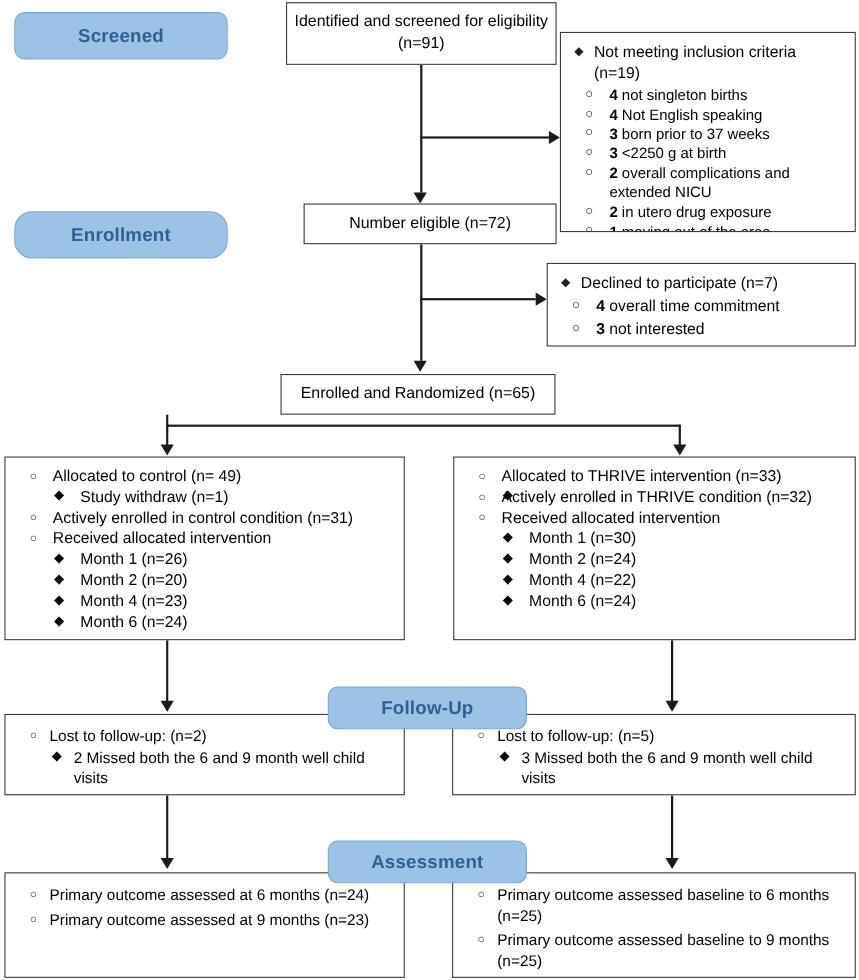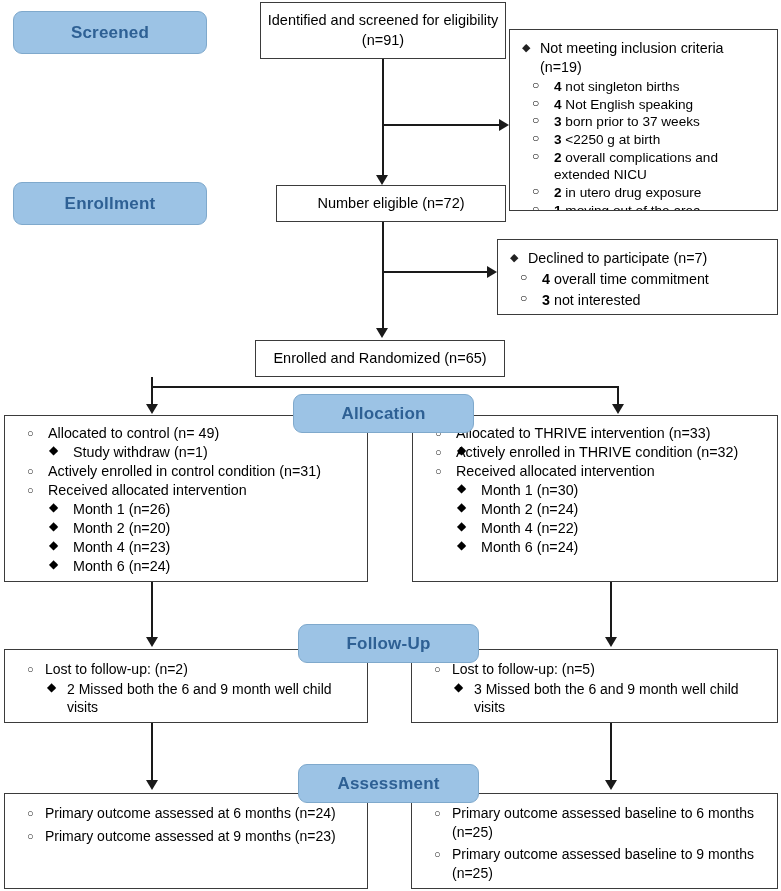--- a/index.html
+++ b/index.html
@@ -95,27 +95,24 @@
 </style>
 </head>
 <body>
 
 <div id="stage">
 
   <div class="pill" style="left:13px;top:11px;width:192px;height:41px;">
     <span>Screened</span>
   </div>
 
-  <div class="pill" style="left:13px;top:182px;width:192px;height:41px;">
+  <div class="pill" style="left:13px;top:192px;width:192px;height:41px;border-radius:16px;">
     <span>Enrollment</span>
   </div>
 
-  <div class="pill" style="left:293px;top:394px;width:179px;height:37px;">
-    <span>Allocation</span>
-  </div>
 
   <div class="pill" style="left:298px;top:624px;width:179px;height:37px;">
     <span>Follow-Up</span>
   </div>
 
   <div class="pill" style="left:298px;top:764px;width:179px;height:37px;">
     <span>Assessment</span>
   </div>
 
   <div class="box center" style="left:260px;top:2px;width:246px;height:57px;">

